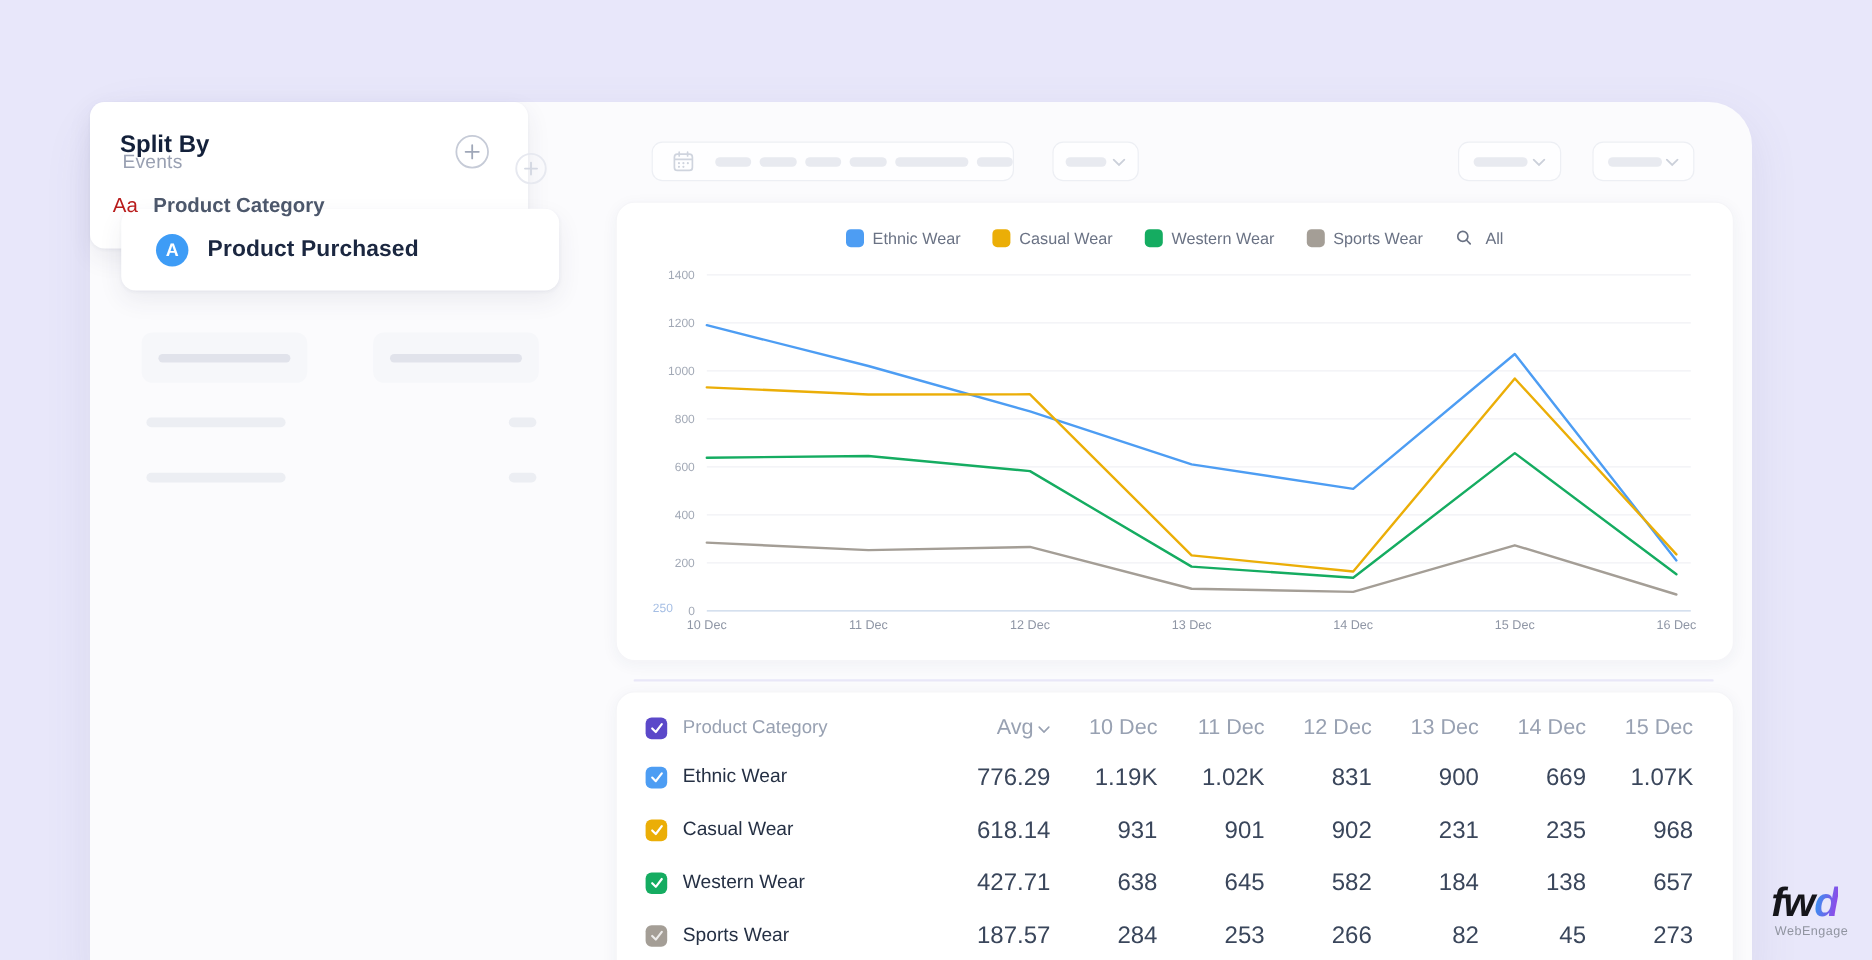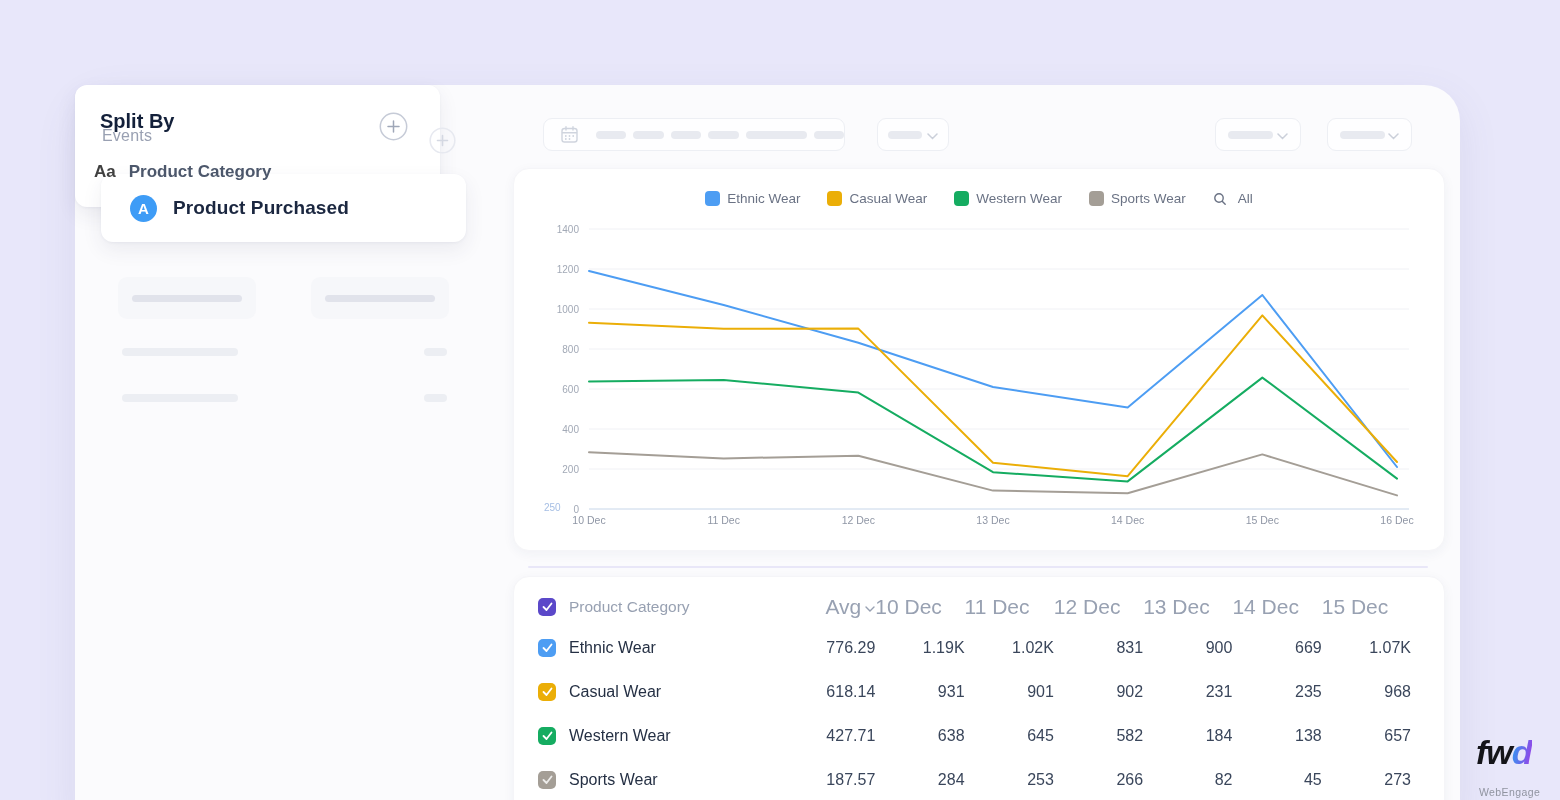--- a/index.html
+++ b/index.html
@@ -29,68 +29,68 @@
   .skel-box { width:138px; height:42px; background:#F6F7FA; border-radius:9px; position:absolute; }
   .skel-box .bar { position:absolute; left:14px; top:18px; width:110px; height:7px; border-radius:4px; background:#E1E3EB; }
   .skel-line { position:absolute; height:8px; border-radius:4px; background:#ECEEF3; }
 
   .splitby-card {
     left:26px; top:345px; width:365px; height:122px; background:#fff; border-radius:12px;
     box-shadow:0 8px 20px rgba(45,55,90,0.08), 0 1px 3px rgba(45,55,90,0.05);
   }
   .splitby-title { position:absolute; left:25px; top:25px; font-size:20px; font-weight:700; color:#13203A; }
   .splitby-row { position:absolute; left:19px; top:77px; display:flex; align-items:center; gap:13px; }
-  .aa-icon { font-size:17px; font-weight:700; color:#404040; }
+  .aa-icon { font-size:17px; font-weight:400; color:#b91c1c; }
   .splitby-field { font-size:17px; font-weight:600; color:#4C576B; }
 
   
   .tool-box { position:absolute; top:33px; height:33px; border:1.5px solid #EDEFF4; border-radius:9px;
     background:#FEFEFF; display:flex; align-items:center; }
   .pill { height:8px; border-radius:4px; background:#E8EAF0; }
 
   
   .chart-card {
     left:438px; top:83px; width:932px; height:383px; background:#fff; border-radius:16px;
     border:1px solid #F5F5F8; box-shadow:0 3px 12px rgba(45,55,90,0.05);
   }
   .legend { position:absolute; left:0; top:22px; width:100%; display:flex; justify-content:center; gap:27px; align-items:center; }
   .legend-item { display:flex; align-items:center; gap:7px; cursor:pointer; }
   .swatch { width:15px; height:15px; border-radius:4px; }
   .legend-label { font-size:13.5px; color:#6A7284; }
-  .legend-search { display:flex; align-items:flex-end; gap:11px; cursor:pointer; }
+  .legend-search { display:flex; align-items:flex-start; gap:11px; cursor:pointer; }
   .chart-svg { position:absolute; left:0; top:0; }
   .ytick { font-size:10px; fill:#A2A9B6; text-anchor:end; font-family:"Liberation Sans",sans-serif; }
   .xtick { font-size:10.5px; fill:#8F96A5; text-anchor:middle; font-family:"Liberation Sans",sans-serif; }
   .extra-axis-label { position:absolute; left:30px; top:333px; font-size:10px; color:#A5BEE4; }
 
   
   .stack-line { left:453px; top:481px; width:900px; height:2px; border-radius:1px; background:#E9E7F8; }
 
   
   .table-card {
     left:438px; top:491px; width:932px; height:320px; background:#fff; border-radius:16px;
     border:1px solid #F5F5F8; box-shadow:0 3px 12px rgba(45,55,90,0.05);
     padding:8px 33px 0 24px;
   }
   .trow { display:grid; grid-template-columns:248px repeat(7,1fr); align-items:center; height:44px; }
   .trow.header { height:39px; margin-top:2px; }
   .namecell { display:flex; align-items:center; gap:13px; }
   .checkbox { width:18px; height:18px; border-radius:5px; display:flex; align-items:center; justify-content:center; flex:none; cursor:pointer; }
   .hdr-label { font-size:15.5px; color:#98A1B2; }
-  .hdr-num { font-size:21px; color:#98A1B2; text-align:left; }
+  .hdr-num { font-size:18px; color:#98A1B2; text-align:right; }
   .avg-wrap { display:flex; align-items:center; justify-content:flex-end; gap:4px; cursor:pointer; }
   .row-name { font-size:16px; font-weight:500; color:#253044; }
-  .num { font-size:16px; font-weight:500; color:#3A465B; text-align:right; }
+  .num { font-size:20px; font-weight:500; color:#3A465B; text-align:right; }
 
   
   .logo { position:absolute; left:1476px; top:735px; }
   .logo-brand { font-size:34px; font-style:italic; font-weight:800; letter-spacing:-1px; color:#15151A; line-height:1; }
   .logo-brand .grad { background:linear-gradient(100deg,#3F8CEF 20%,#9049E8 85%);
     -webkit-background-clip:text; background-clip:text; color:transparent; }
-  .logo-sub { font-size:10.5px; color:#9094A0; letter-spacing:.4px; margin-top:17px; padding-left:3px; }
+  .logo-sub { font-size:10.5px; color:#9094A0; letter-spacing:.4px; margin-top:1px; padding-left:3px; }
 </style>
 </head>
 <body>
 
 <div class="main-card">
 
   <div class="abs events-title">Events</div>
   <div class="abs plus-btn" style="left:354px; top:42px;">
     <span>
       <svg width="27" height="27" viewBox="0 0 27 27">

